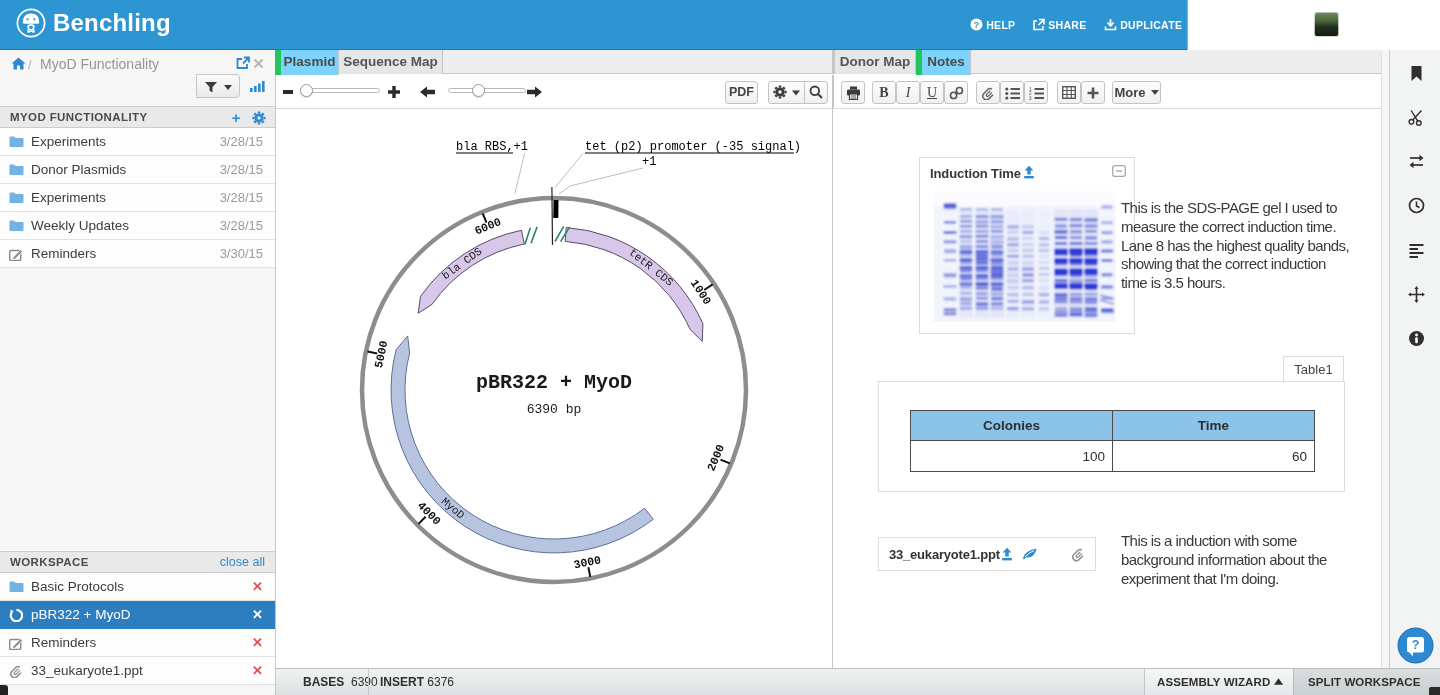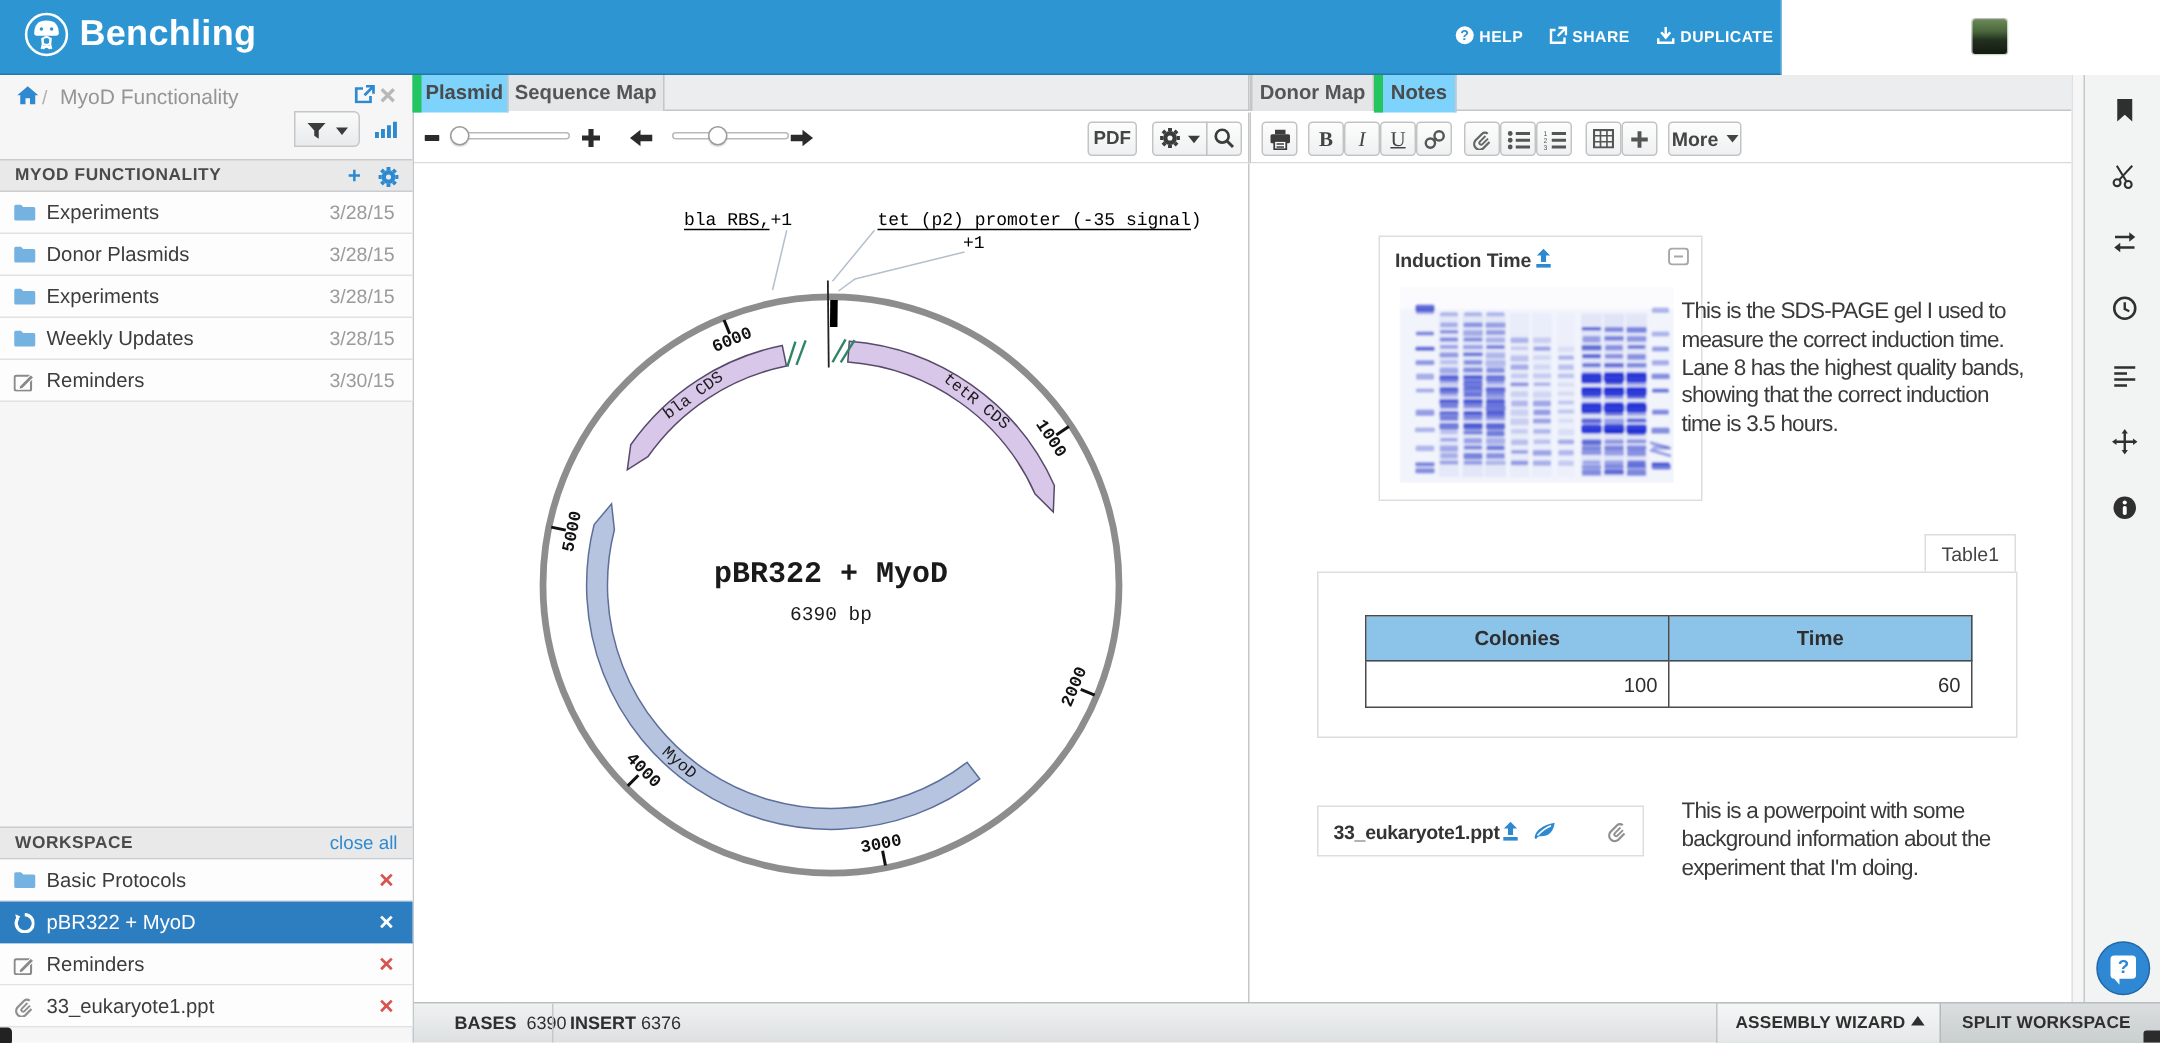--- a/index.html
+++ b/index.html
@@ -591,21 +591,21 @@
       </svg>
     <svg width="16" height="13" viewBox="0 0 16 13" style="position:absolute;left:143px;top:9px">
         <path d="M1 11.5 Q2 4 14.5 1.5 Q13 11 4.5 10.5 Q3 10.5 2 12.5 Z" fill="#2e8ad0"></path>
         <path d="M3 10 Q7 5.5 12 3.5" stroke="#fff" stroke-width="1" fill="none"></path>
       </svg>
     <svg width="15" height="15" viewBox="0 0 15 15" style="position:absolute;right:9px;top:9px">
         <path d="M10.8 3.2 a2.6 2.6 0 0 0 -3.7 0 L2.6 7.7 a3.7 3.7 0 0 0 5.2 5.2 L12 8.7" fill="none" stroke="#909090" stroke-width="1.5"></path>
         <path d="M9.3 4.7 L5.6 8.4 a1.2 1.2 0 0 0 1.7 1.7 L11 6.4" fill="none" stroke="#909090" stroke-width="1.3"></path>
       </svg>
   </div>
-  <div class="ntext" style="left:287px;top:423px;">This is a powerpoint with some background information about the experiment that I'm doing.</div>
+  <div class="ntext" style="left:287px;top:423px;">This is a induction with some background information about the experiment that I'm doing.</div>
 </div>
 <div id="nt-scroll"></div>
 
 <div id="iconbar">
     <svg width="17" height="17" viewBox="0 0 17 17" style="position:absolute;left:18px;top:15px;">
       <path d="M3.5 1 H13.5 V16 L8.5 11.5 L3.5 16 Z" fill="#2f2f2f"></path>
     </svg>
     <svg width="17" height="17" viewBox="0 0 17 17" style="position:absolute;left:18px;top:59px;">
       <g fill="none" stroke="#2f2f2f" stroke-width="1.4">
         <circle cx="3.4" cy="12.8" r="2.3"></circle>

